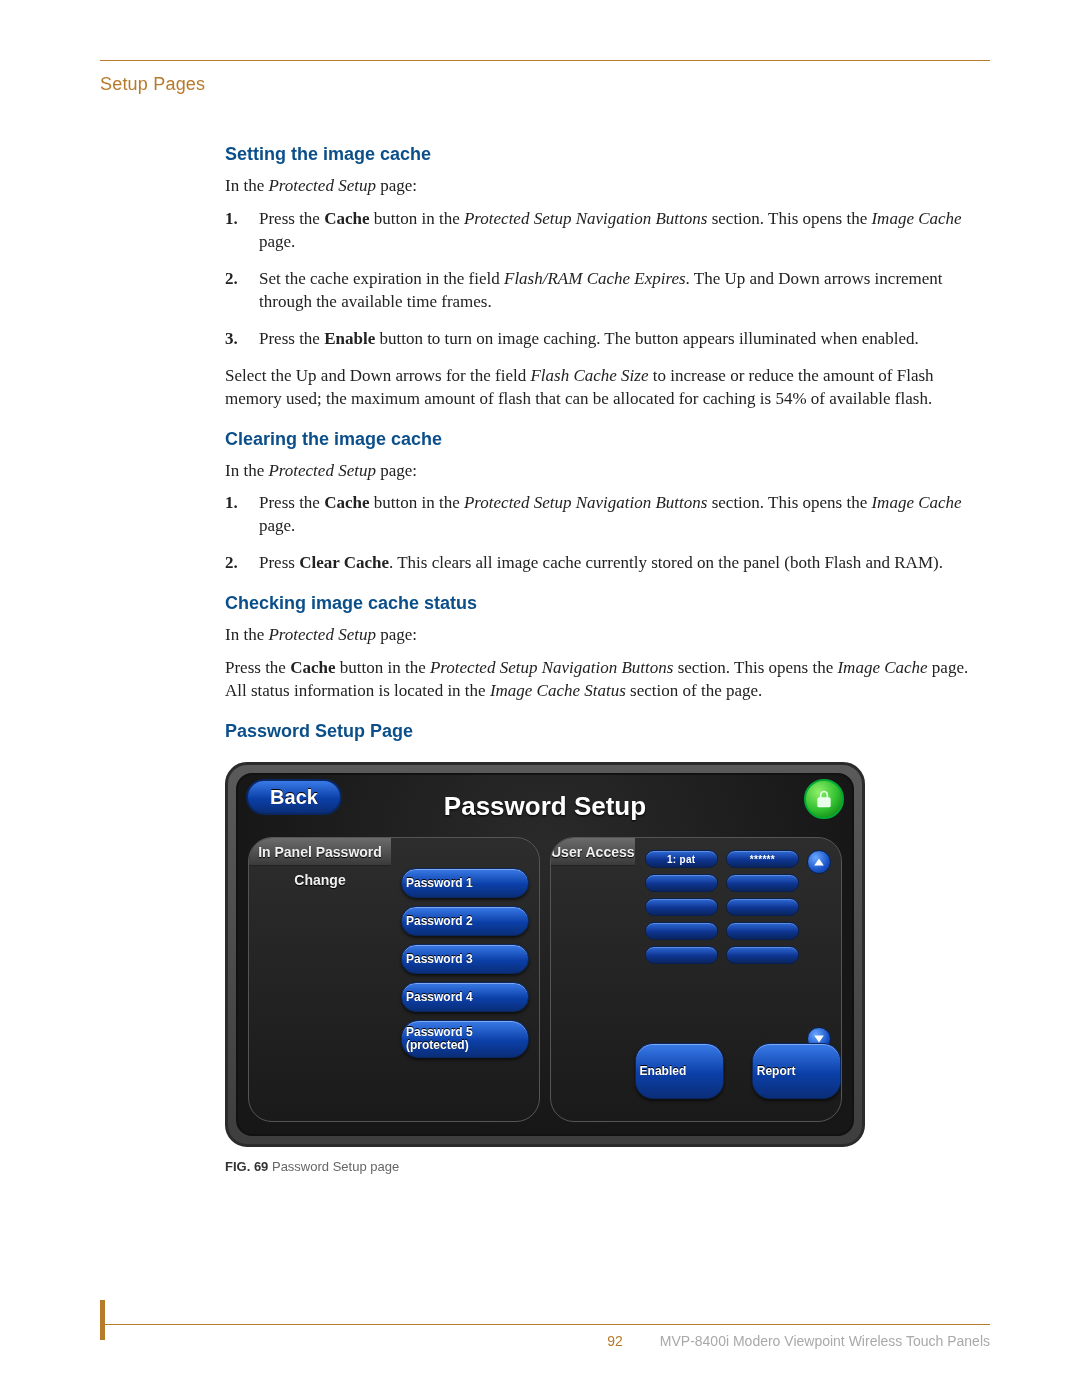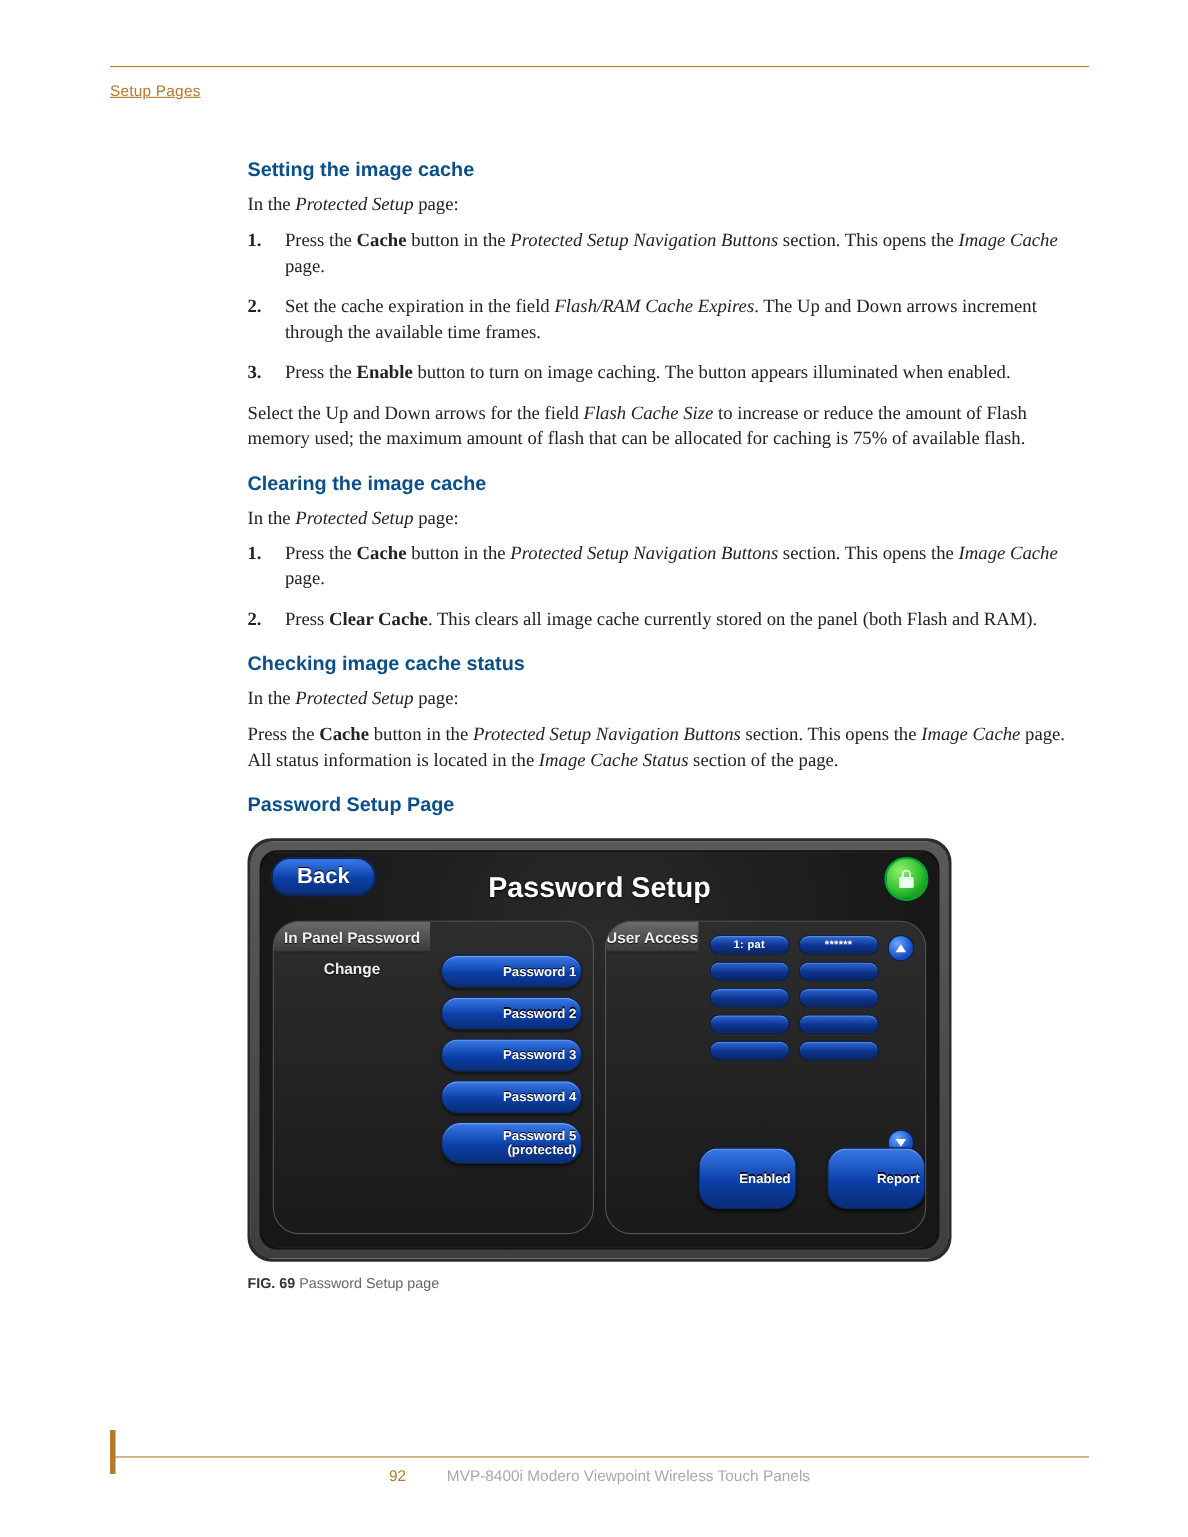--- a/index.html
+++ b/index.html
@@ -21,24 +21,23 @@
     left: 100px;
     right: 90px;
     top: 60px;
     border-top: 1px solid #b77a2a;
   }
   .running-head {
     position: absolute;
     top: 74px;
     left: 100px;
     font-family: "Segoe UI", Arial, sans-serif;
-    font-size: 14px;
+    font-size: 18px;
     color: #b77a2a;
     letter-spacing: .2px;
-    text-decoration: underline;
   }
   .content {
     margin-left: 125px;
     margin-right: 10px;
     padding-top: 70px;
   }
   .h3 {
     font-family: "Segoe UI", Arial, sans-serif;
     font-weight: 600;
     color: #0b4f8a;
@@ -154,21 +153,21 @@
     display: flex; flex-direction: column; gap: 8px; align-items: center;
     padding-top: 18px;
   }
   .pill {
     width: 128px;
     border-radius: 18px;
     background: linear-gradient(#3a7be8,#0b3fa8 55%,#0a2e78);
     border: 1px solid #0a2760;
     color: #fff;
     font: 600 12px/1 "Segoe UI", Arial, sans-serif;
-    text-align: right;
+    text-align: left;
     padding: 8px 4px;
     text-shadow: 0 -1px 0 #000;
     box-shadow: inset 0 1px 0 rgba(255,255,255,.35), 0 2px 3px rgba(0,0,0,.6);
   }
   .pill.two-line { line-height: 1.05; padding: 5px 4px 6px; }
   .ua-rows { display: flex; flex-direction: column; gap: 6px; margin-right: 32px; }
   .ua-row { display: flex; gap: 8px; }
   .slot {
     flex: 1; height: 18px;
     border-radius: 10px;
@@ -203,21 +202,21 @@
     font-size: 13px;
     color: #666;
   }
   .fig-caption .lead { font-weight: 700; color: #333; }
 
   .footer {
     position: absolute;
     left: 100px; right: 90px; bottom: 48px;
     border-top: 1px solid #b77a2a;
     padding-top: 8px;
-    display: flex; justify-content: center;
+    display: flex; justify-content: flex-end;
     font-family: "Segoe UI", Arial, sans-serif;
     font-size: 14px;
     color: #a9a9a9;
     gap: 37px;
   }
   .footer .pn { color: #b77a2a; }
   .left-rule {
     position: absolute;
     left: 100px; top: 1300px; height: 40px; width: 5px;
     background: #b77a2a;
@@ -250,21 +249,21 @@
         </span>
       </li>
       <li>
         <span class="num">3.</span>
         <span>
           <span>Press the </span><span class="b">Enable</span><span> button to turn on image caching. The button appears illuminated when enabled.</span>
         </span>
       </li>
     </ol>
     <p class="body">
-      <span>Select the Up and Down arrows for the field </span><span class="i">Flash Cache Size</span><span> to increase or reduce the amount of Flash memory used; the maximum amount of flash that can be allocated for caching is 75% of available flash.</span>
+      <span>Select the Up and Down arrows for the field </span><span class="i">Flash Cache Size</span><span> to increase or reduce the amount of Flash memory used; the maximum amount of flash that can be allocated for caching is 54% of available flash.</span>
     </p>
 
     <div class="h3">Clearing the image cache</div>
     <p class="body">
       <span>In the </span><span class="i">Protected Setup</span><span> page:</span>
     </p>
     <ol class="steps">
       <li>
         <span class="num">1.</span>
         <span>

